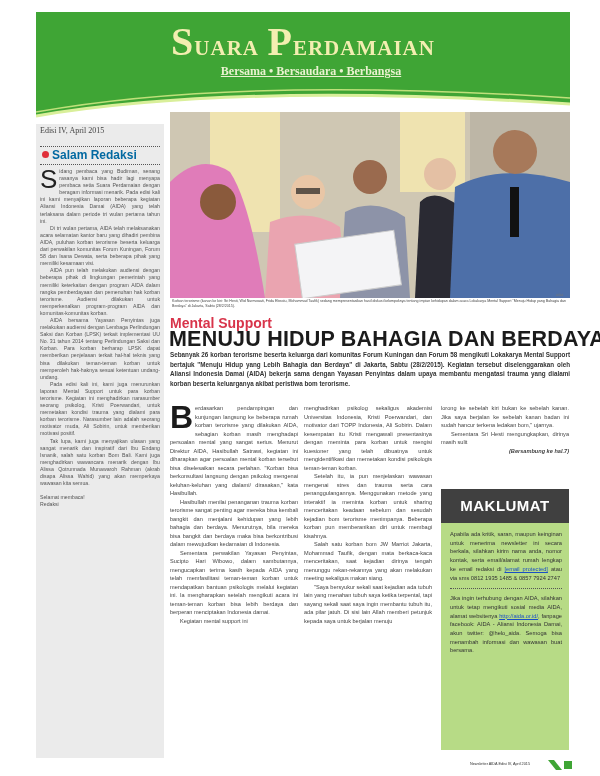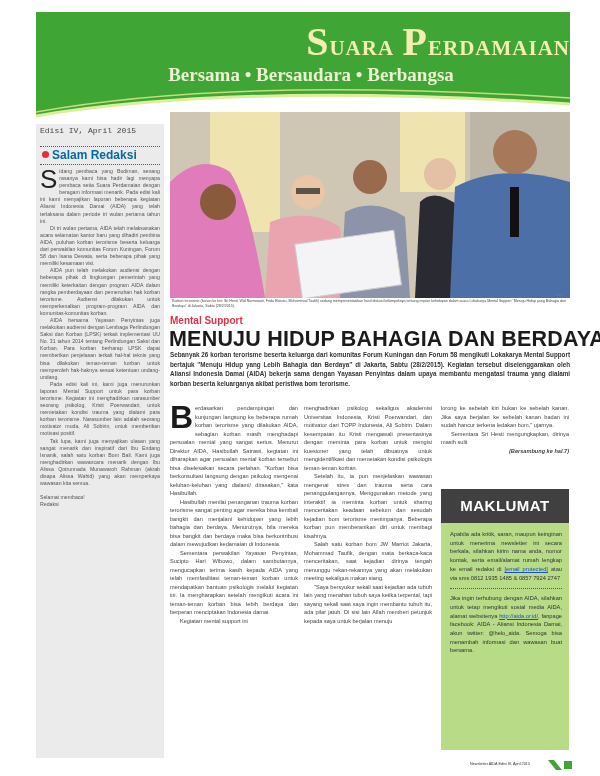--- a/index.html
+++ b/index.html
@@ -1,38 +1,38 @@
 <!DOCTYPE html>
 <html><head>
 <meta charset="utf-8">
 <style>
   html, body { margin:0; padding:0; background:#ffffff; }
   body { width:600px; height:776px; position:relative; overflow:hidden; font-family:"DejaVu Sans", sans-serif; color:#222; }
 
   .masthead { position:absolute; left:36px; top:12px; width:534px; height:112px; background:#3fa535; overflow:hidden; }
-  .masthead .title { position:absolute; left:0; right:0; top:6px; text-align:right; font-family:"Liberation Serif", serif; font-weight:bold; color:#f3eeb0; font-size:30px; letter-spacing:1px; font-variant:small-caps; }
+  .masthead .title { position:absolute; left:0; right:0; top:6px; text-align:center; font-family:"Liberation Serif", serif; font-weight:bold; color:#f3eeb0; font-size:30px; letter-spacing:1px; font-variant:small-caps; }
   .masthead .title .big { font-size:40px; }
-  .masthead .tagline { position:absolute; left:16px; right:0; top:52px; text-align:center; font-family:"Liberation Serif", serif; font-weight:bold; color:#eaf2d0; font-size:19px; }
+  .masthead .tagline { position:absolute; left:16px; right:0; top:52px; text-align:center; font-family:"Liberation Serif", serif; font-weight:bold; color:#eaf2d0; font-size:12px;text-decoration:underline; }
   .masthead svg { position:absolute; left:0; top:0; }
 
   .sidebar { position:absolute; left:36px; top:124px; width:128px; height:634px; background:#ebebeb; }
-  .edition { position:absolute; left:40px; top:126px; font-family:Liberation Mono, monospace; font-size:8px; color:#444; }
+  .edition { position:absolute; left:40px; top:126px; font-family:Liberation Serif, serif; font-size:8px; color:#444; }
   .salam-head { position:absolute; left:40px; top:146px; width:120px; border-top:1px dotted #555; border-bottom:1px dotted #555; padding:1px 0 2px 0; font-family:"Liberation Sans", sans-serif; font-weight:bold; font-size:12px; color:#0369a1; }
   .salam-head .dot { display:inline-block; width:7px; height:7px; border-radius:50%; background:#e0303a; margin:0 3px 1px 2px; }
   .sidebar-text { position:absolute; left:40px; top:168px; width:120px; font-family:"Liberation Sans", sans-serif; font-size:5.2px; line-height:7.1px; color:#555; text-align:justify; }
   .sidebar-text p { margin:0; text-indent:10px; }
   .sidebar-text p.first { text-indent:0; }
   .dropcap { float:left; font-family:"Liberation Sans", sans-serif; font-size:26px; line-height:22px; color:#222; margin:0 2px 0 0; }
   .closing { margin-top:7px !important; text-indent:0 !important; }
 
   .photo { position:absolute; left:170px; top:112px; width:400px; height:186px; overflow:hidden; background:#d9d2c0; }
   .photo-credit { position:absolute; left:556px; top:293px; font-size:3px; color:#777; }
   .caption { position:absolute; left:172px; top:299px; width:398px; font-family:"Liberation Sans", sans-serif; font-size:3.6px; line-height:5px; color:#444; }
 
-  .kicker { position:absolute; left:170px; top:315px; font-family:"Liberation Sans", sans-serif; font-weight:bold; font-size:10px; color:#d8344a; }
+  .kicker { position:absolute; left:170px; top:315px; font-family:"Liberation Sans", sans-serif; font-weight:bold; font-size:14px; color:#d8344a; }
   .headline { position:absolute; left:169px; top:327px; font-family:"Liberation Sans", sans-serif; font-weight:bold; font-size:21.5px; color:#1b1b1b; letter-spacing:0.2px; white-space:nowrap; }
   .lede { position:absolute; left:170px; top:350px; width:400px; font-family:"Liberation Sans", sans-serif; font-weight:bold; font-size:6.3px; line-height:9.6px; color:#333; text-align:justify; }
 
   .col { position:absolute; top:404px; font-family:"Liberation Sans", sans-serif; font-size:5.6px; line-height:8.5px; color:#444; text-align:justify; }
   .col p { margin:0; text-indent:10px; }
   .col p.noind { text-indent:0; }
   .col1 { left:170px; width:128px; }
   .col2 { left:304px; width:128px; }
   .col3 { left:441px; width:128px; }
   .dropcap-b { float:left; font-family:"Liberation Sans", sans-serif; font-weight:bold; font-size:32px; line-height:26px; color:#1b1b1b; margin:0 2px 0 0; }

